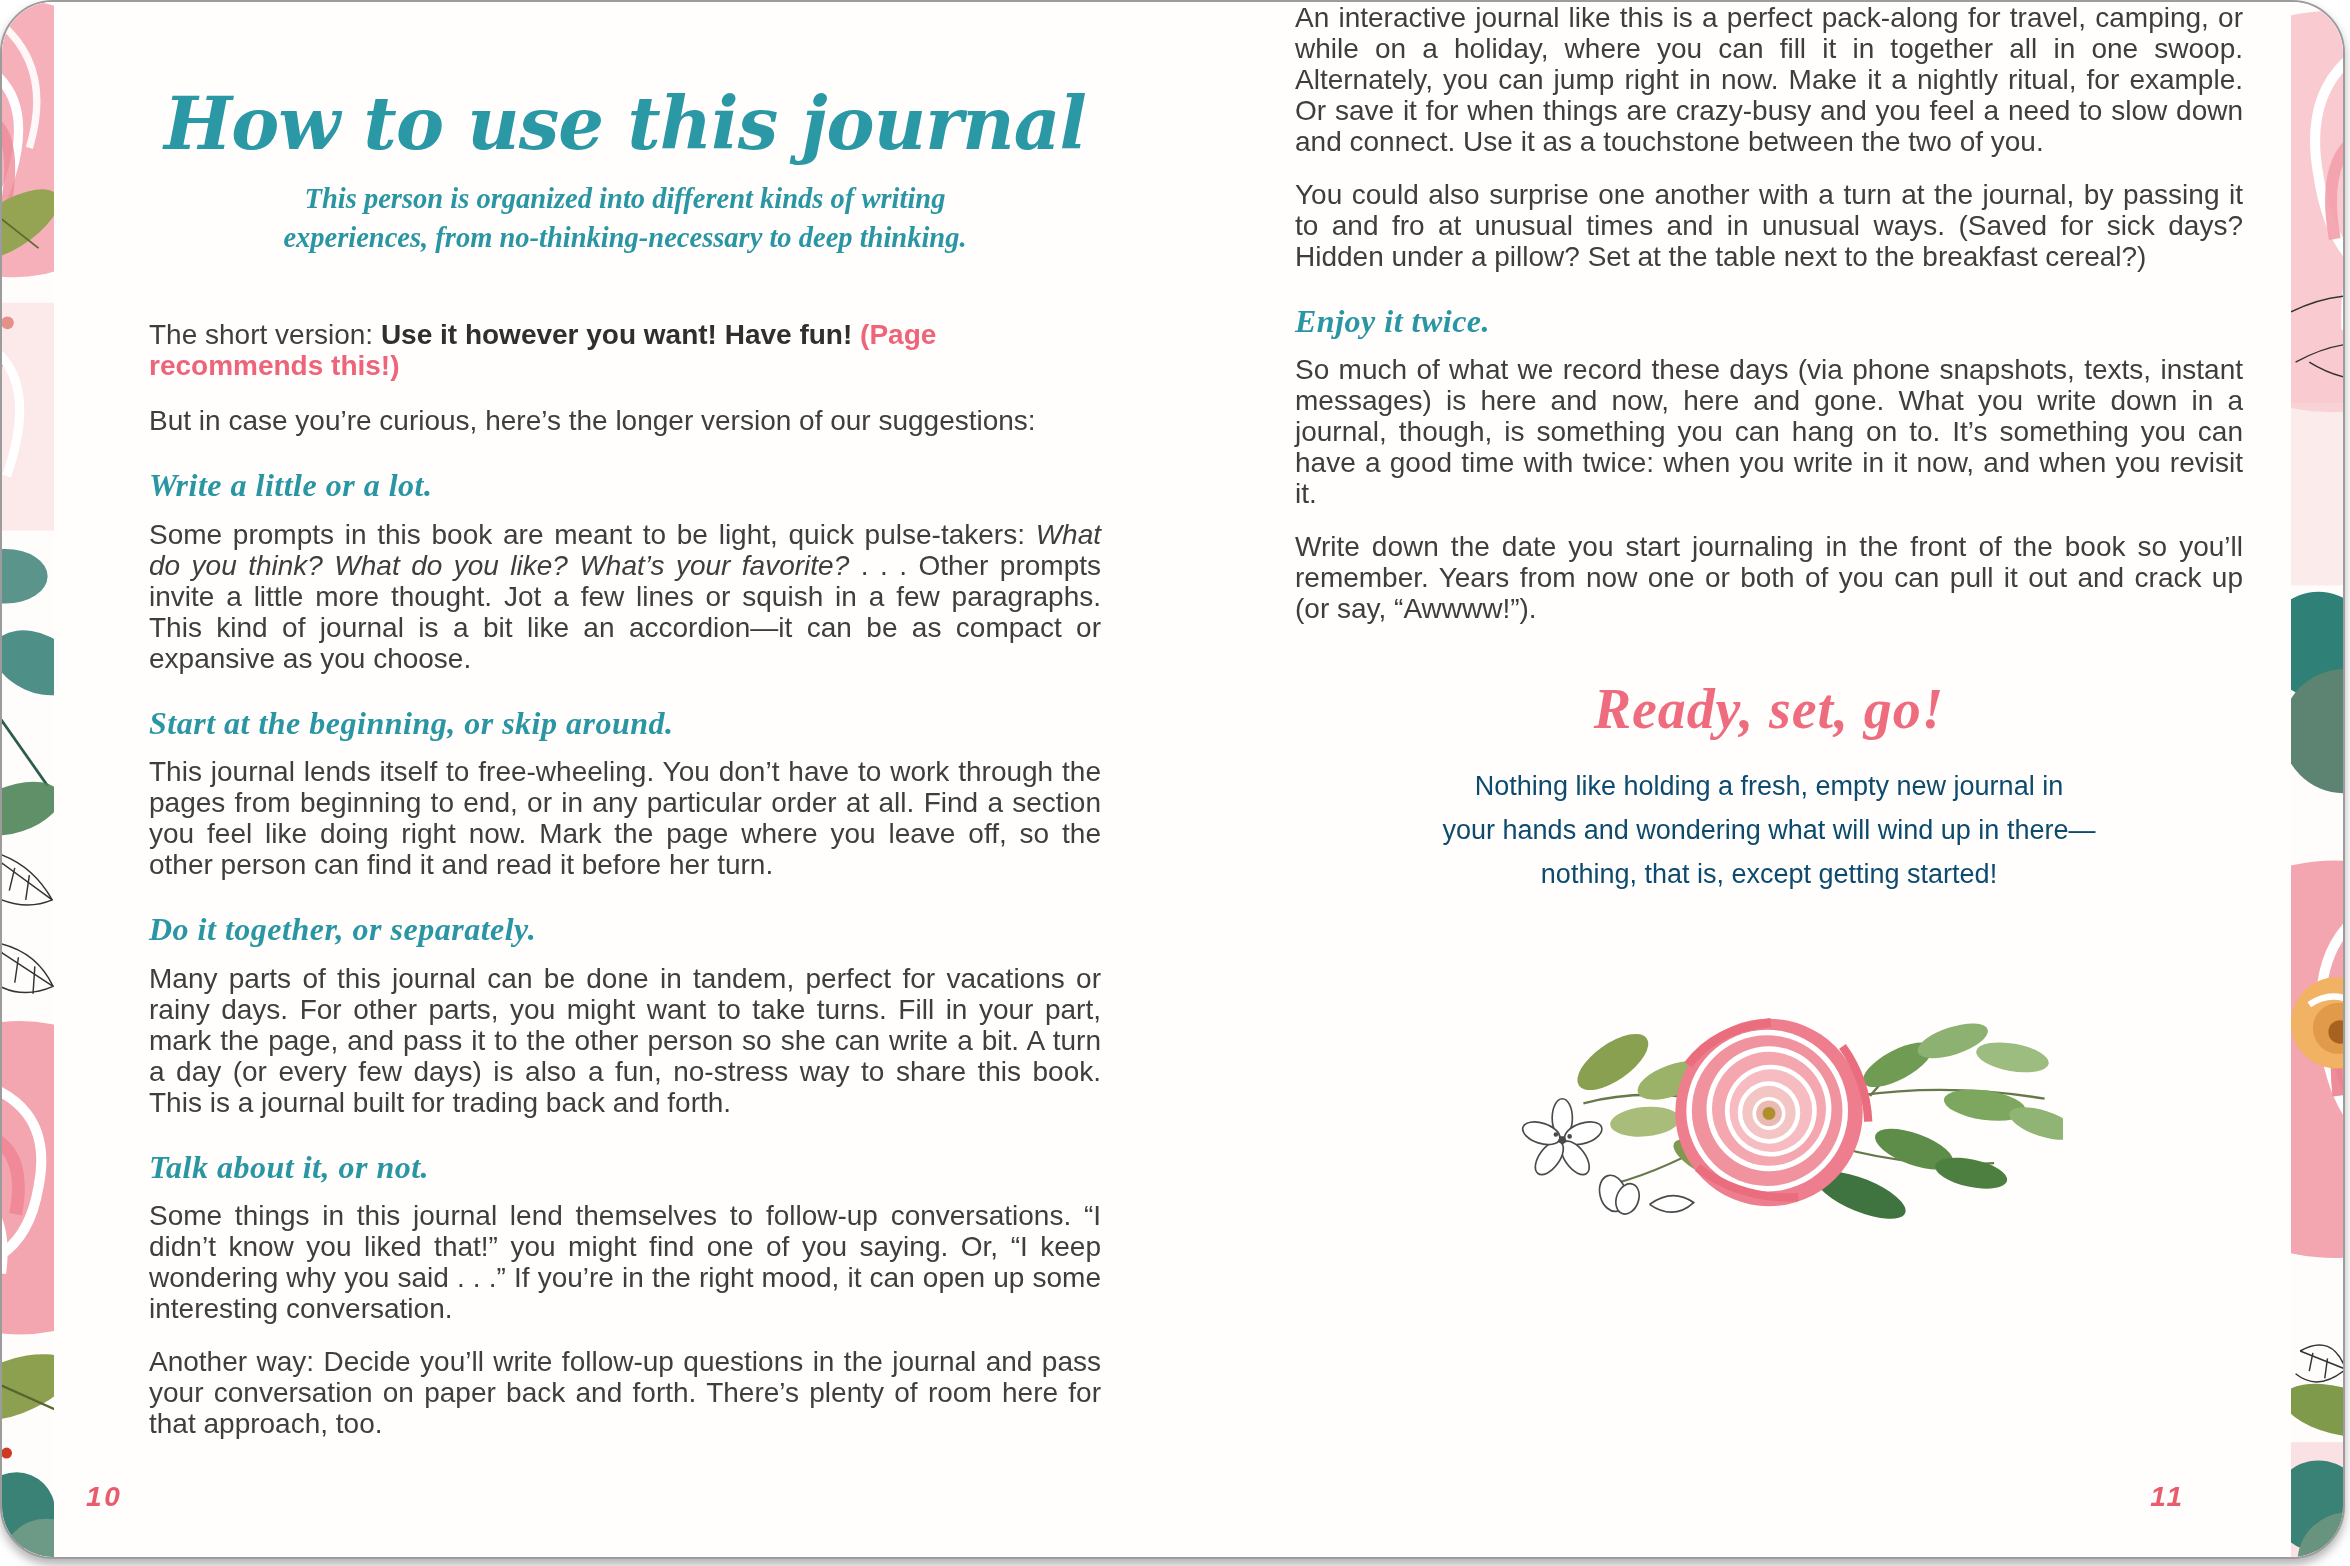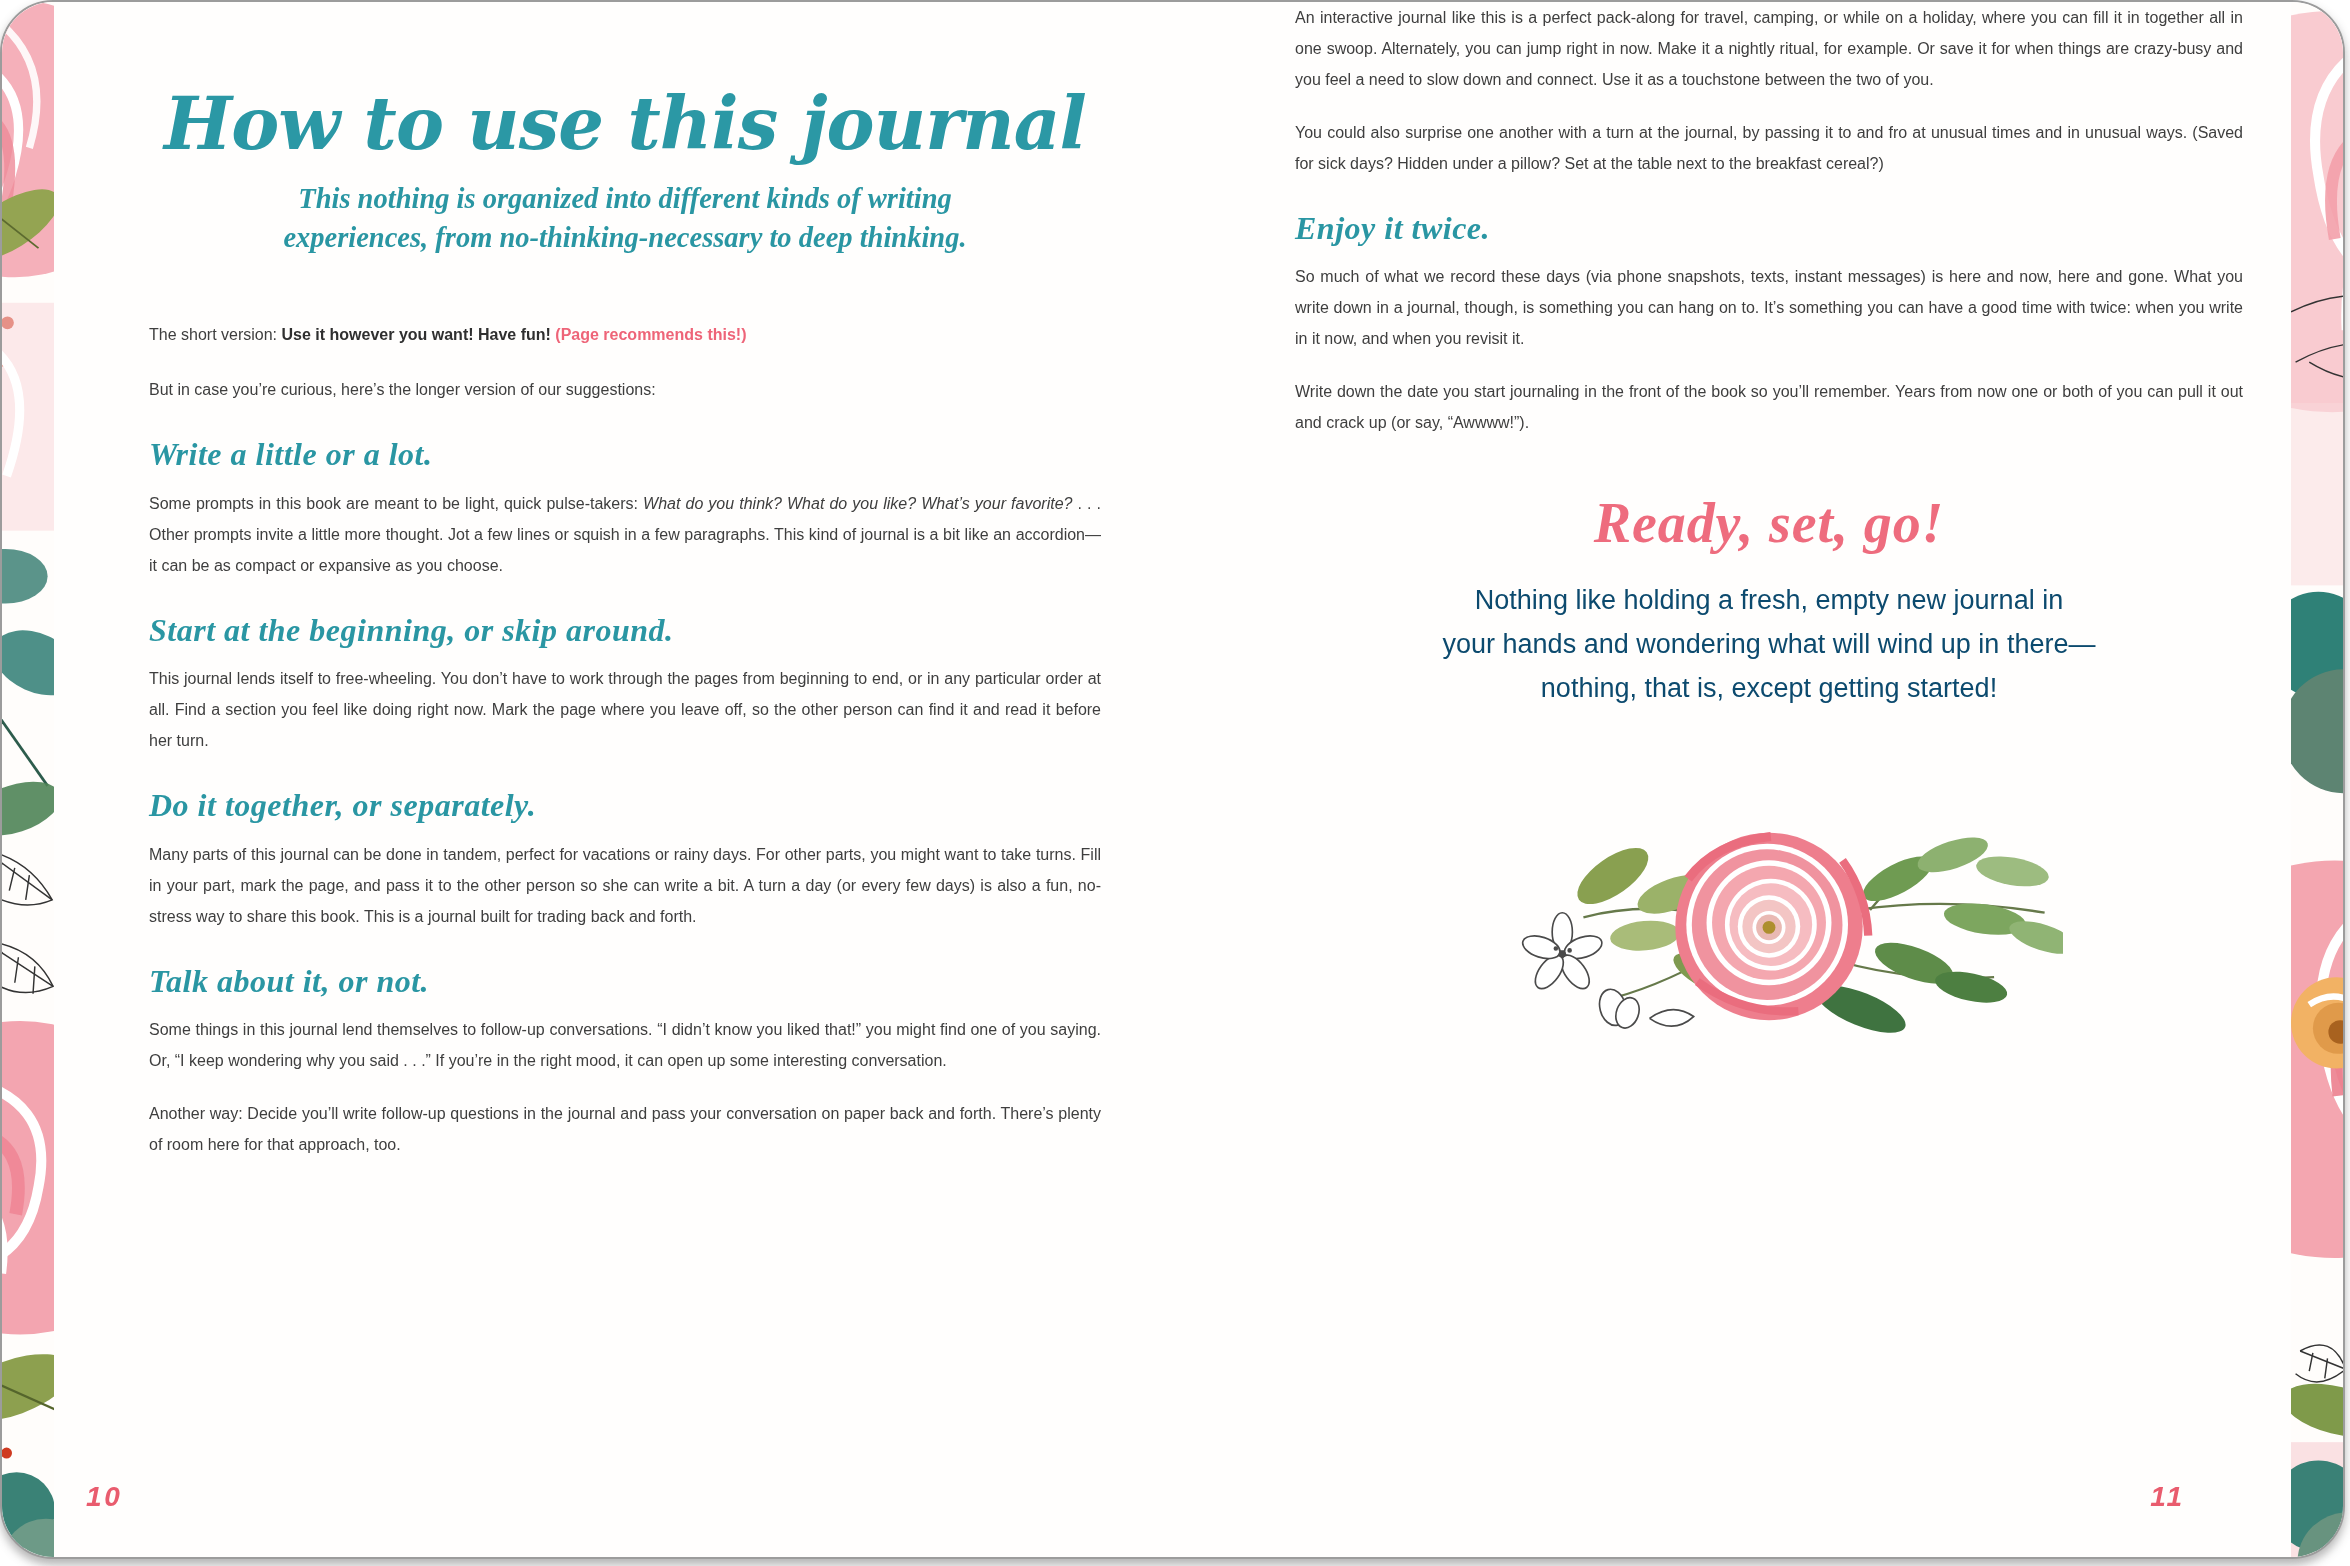--- a/index.html
+++ b/index.html
@@ -26,21 +26,21 @@
     font-size:72px;line-height:1.15;
     color:#2b98a5;letter-spacing:-0.9px;
   }
   .subtitle{
     margin:13px 0 0 0;text-align:center;
     font-family:"Liberation Serif",serif;font-style:italic;font-weight:700;
     font-size:28.5px;line-height:1.38;color:#2a96a3;
   }
   .body{
     font-family:"Liberation Sans",sans-serif;
-    font-size:16px;line-height:31px;color:#3e3e3e;
+    font-size:28px;line-height:31px;color:#3e3e3e;
     margin:0 0 22px 0;
   }
   .just{text-align:justify;}
   .intro{margin-top:62px;margin-bottom:0;}
   .intro2{margin-top:24px;margin-bottom:16px;}
   .body b{font-weight:700;color:#2f2f2f;}
   .coral-note{color:#ee6478;font-weight:700;text-align:right;}
   .heading{
     margin:31px 0 14.7px 0;
     font-family:"Liberation Serif",serif;font-style:italic;font-weight:700;
@@ -142,21 +142,21 @@
       </g>
       <ellipse cx="50" cy="1545" rx="60" ry="26" fill="#7f9a4a" transform="rotate(14 50 1545)"></ellipse>
       <rect x="0" y="1580" width="57" height="126" fill="#f7ced4" opacity=".6"></rect>
       <circle cx="30" cy="1650" r="50" fill="#3a8176"></circle>
       <circle cx="62" cy="1712" r="55" fill="#68937f"></circle>
     </g>
   </svg>
 
   <div class="col col-left">
     <h1 class="title">How to use this journal</h1>
-    <p class="subtitle"><span>This nothing is organized into different kinds of writing</span><br><span>experiences, from no-thinking-necessary to deep thinking.</span></p>
+    <p class="subtitle"><span>This person is organized into different kinds of writing</span><br><span>experiences, from no-thinking-necessary to deep thinking.</span></p>
 
     <p class="body intro"><span>The short version: </span><b>Use it however you want! Have fun! </b><span class="coral-note">(Page recommends this!)</span></p>
 
     <p class="body intro2">But in case you’re curious, here’s the longer version of our suggestions:</p>
 
     <h2 class="heading">Write a little or a lot.</h2>
     <p class="body just"><span>Some prompts in this book are meant to be light, quick pulse-takers: </span><i>What do you think? What do you like? What’s your favorite?</i><span> . . . Other prompts invite a little more thought. Jot a few lines or squish in a few paragraphs. This kind of journal is a bit like an accordion—it can be as compact or expansive as you choose.</span></p>
 
     <h2 class="heading">Start at the beginning, or skip around.</h2>
     <p class="body just">This journal lends itself to free-wheeling. You don’t have to work through the pages from beginning to end, or in any particular order at all. Find a section you feel like doing right now. Mark the page where you leave off, so the other person can find it and read it before her turn.</p>

